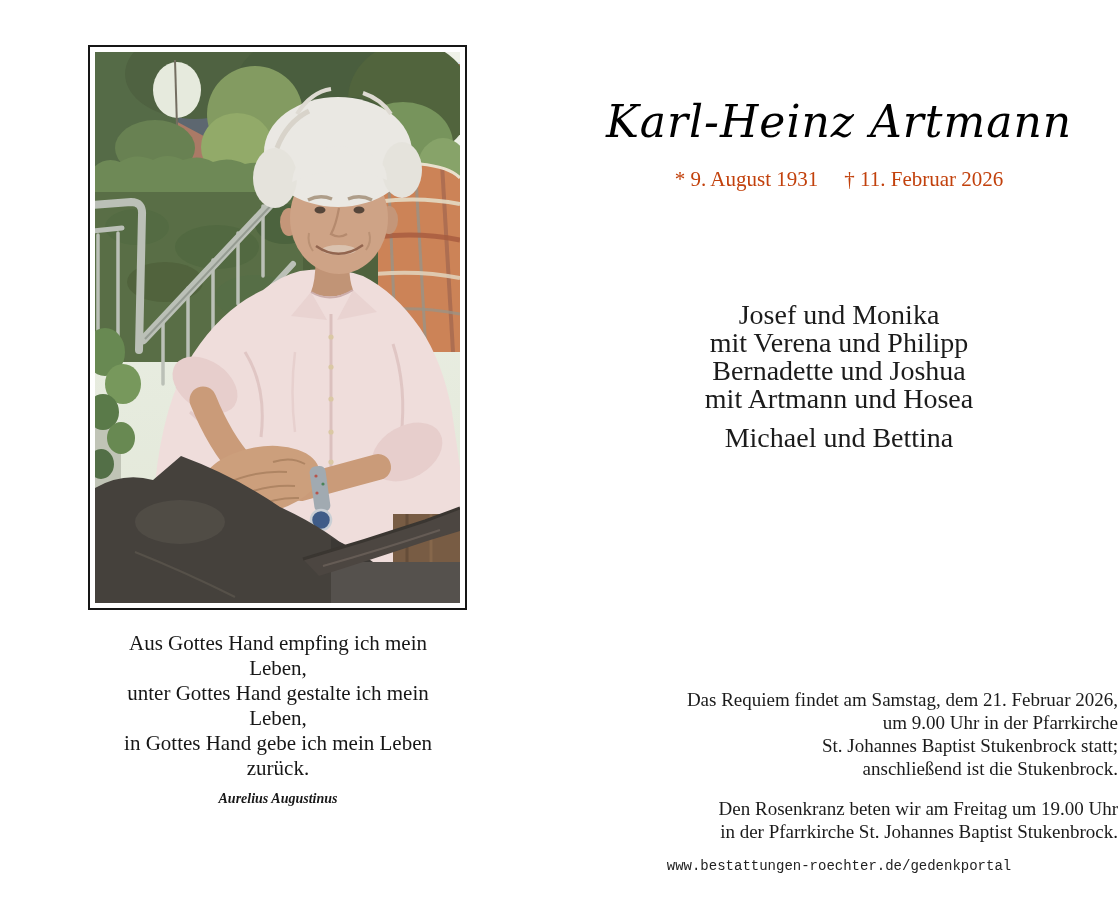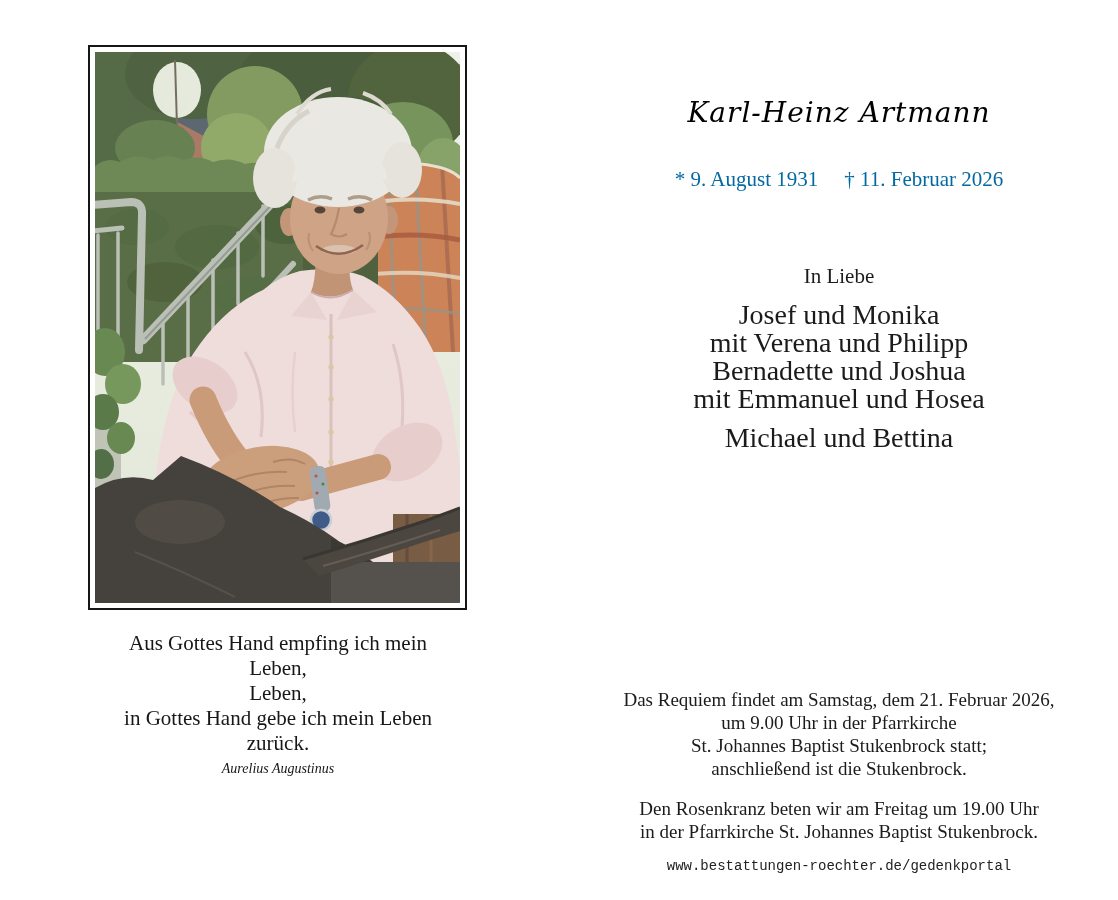--- a/index.html
+++ b/index.html
@@ -13,40 +13,40 @@
   .photo-frame {
     position:absolute; left:88px; top:45px; width:379px; height:565px;
     box-sizing:border-box; border:2px solid #161616; padding:5px; background:#fff;
   }
   .photo-frame svg { display:block; width:100%; height:100%; }
 
   .quote {
     position:absolute; left:68px; top:631px; width:420px;
     text-align:center; font-size:21px; line-height:25px; color:#171717;
   }
-  .attribution { font-size:14px; font-weight:normal; font-style:italic; }
+  .attribution { margin-top:5px; font-size:14px; font-weight:bold; font-style:italic; }
 
   .name-title {
     position:absolute; left:560px; top:96px; width:558px; text-align:center;
     font-family:"DejaVu Serif",serif; font-style:italic; font-weight:500;
-    font-size:28px; letter-spacing:1px; color:#000;
-  }
-  .dates { position:absolute; left:560px; top:167px; width:558px; text-align:center; font-size:21px; color:#0369a1; }
+    font-size:44px; letter-spacing:1px; color:#000;
+  }
+  .dates { position:absolute; left:560px; top:167px; width:558px; text-align:center; font-size:21px; color:#c2410c; }
   .dates .death { margin-left:26px; }
 
   .dedication { position:absolute; left:560px; top:264px; width:558px; text-align:center; font-size:21px; }
 
   .family {
     position:absolute; left:560px; top:301px; width:558px;
     text-align:center; font-size:28px; line-height:28px;
   }
   .family-group { margin-bottom:11px; }
 
   .service-requiem, .service-rosary {
-    position:absolute; left:560px; width:558px; text-align:center;
+    position:absolute; left:560px; width:558px; text-align:right;
     font-size:19px; line-height:23px;
   }
   .service-requiem { top:688px; }
   .service-rosary  { top:797px; }
 
   .website { position:absolute; left:560px; top:858px; width:558px; text-align:center; font-size:14px; color:#222;font-family:Liberation Mono, monospace; }
 </style>
 </head>
 <body>
 
@@ -212,40 +212,40 @@
         <path d="M228,514 Q285,498 345,478" stroke="#5a5049" stroke-width="2" fill="none"></path>
       </g>
 
       <rect width="365" height="551" fill="#ffffff" opacity="0.07"></rect>
     </svg>
   </div>
 
   <div class="quote">
     <div class="quote-line">Aus Gottes Hand empfing ich mein</div>
     <div class="quote-line">Leben,</div>
+    <div class="quote-line">unter Gottes Hand gestalte ich mein</div>
     <div class="quote-line">Leben,</div>
     <div class="quote-line">in Gottes Hand gebe ich mein Leben</div>
     <div class="quote-line">zurück.</div>
     <div class="attribution">Aurelius Augustinus</div>
   </div>
 
   <div class="name-title">Karl-Heinz Artmann</div>
 
   <div class="dates">
     <span class="birth">* 9. August 1931</span><span class="death">† 11. Februar 2026</span>
   </div>
 
-  <div class="dedication">In Liebe</div>
 
   <div class="family">
     <div class="family-group">
       <div>Josef und Monika</div>
       <div>mit Verena und Philipp</div>
       <div>Bernadette und Joshua</div>
-      <div>mit Emmanuel und Hosea</div>
+      <div>mit Artmann und Hosea</div>
     </div>
     <div class="family-group">
       <div>Michael und Bettina</div>
     </div>
   </div>
 
   <div class="service-requiem">
     <div>Das Requiem findet am Samstag, dem 21. Februar 2026,</div>
     <div>um 9.00 Uhr in der Pfarrkirche</div>
     <div>St. Johannes Baptist Stukenbrock statt;</div>

